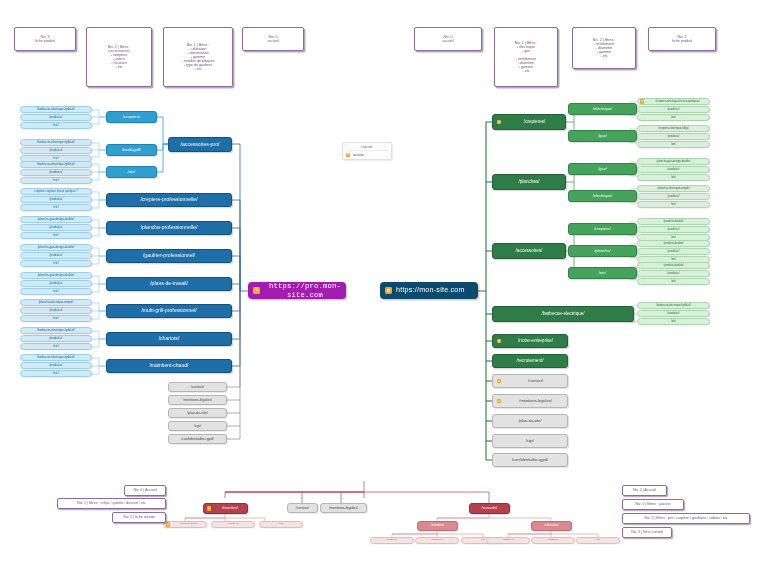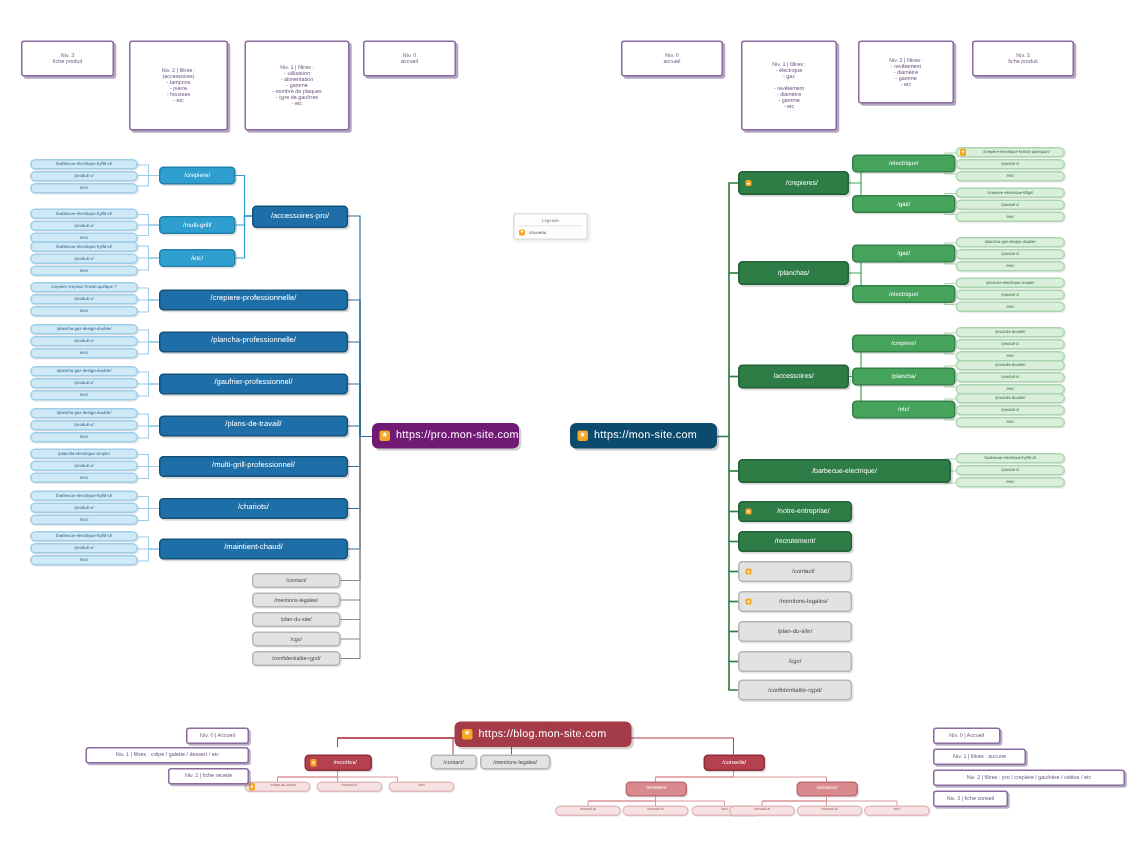--- a/index.html
+++ b/index.html
@@ -32,21 +32,21 @@
     box-shadow:1.2px 1.2px 0 rgba(120,95,145,.5);
     justify-content:center;
   }
 
   
   .url-node{
     border-radius:4px;color:#ffffff;font-size:7.2px;font-weight:normal;
     letter-spacing:.2px;justify-content:flex-start;padding-left:5px;gap:4px;
     box-shadow:1.5px 1.5px 0 rgba(0,0,0,.18);
   }
-  .url-pro{background:#701a75;}
+  .url-pro{background:#a21caf;font-family:Liberation Mono, monospace;}
   .url-main{background:#0c4a6e;}
   .url-blog{background:#a33b49;}
 
   
   .star{
     width:7px;height:7px;border-radius:1.4px;background:#f5a623;
     display:inline-flex;align-items:center;justify-content:center;
     flex:0 0 auto;color:#fff;font-size:5px;line-height:1;
   }
   .star.small{width:4.2px;height:4.2px;border-radius:1px;font-size:3px;}
@@ -281,24 +281,20 @@
   </div>
 
   <div class="node url-node url-pro" style="left:248px;top:282px;width:98px;height:17px;">
     <span class="star">★</span>
     <span>https://pro.mon-site.com</span>
   </div>
   <div class="node url-node url-main" style="left:380px;top:282px;width:98px;height:17px;">
     <span class="star">★</span>
     <span>https://mon-site.com</span>
   </div>
-  <div class="node url-node url-blog" style="left:303px;top:481px;width:118px;height:17px;">
-    <span class="star">★</span>
-    <span>https://blog.mon-site.com</span>
-  </div>
 
   <div class="node blue-1" style="left:168px;top:137px;width:64px;height:15px;">/accessoires-pro/</div>
 
   <div class="node blue-2" style="left:106px;top:111px;width:51px;height:12px;">/crepiere/</div>
   <div class="node blue-3" style="left:20px;top:106px;width:72px;height:7px;">/barbecue-electrique-hyfld-xl/</div>
   <div class="node blue-3" style="left:20px;top:114px;width:72px;height:7px;">/produit-x/</div>
   <div class="node blue-3" style="left:20px;top:122px;width:72px;height:7px;">/etc/</div>
 
   <div class="node blue-2" style="left:106px;top:144px;width:51px;height:12px;">/multi-grill/</div>
   <div class="node blue-3" style="left:20px;top:139px;width:72px;height:7px;">/barbecue-electrique-hyfld-xl/</div>

